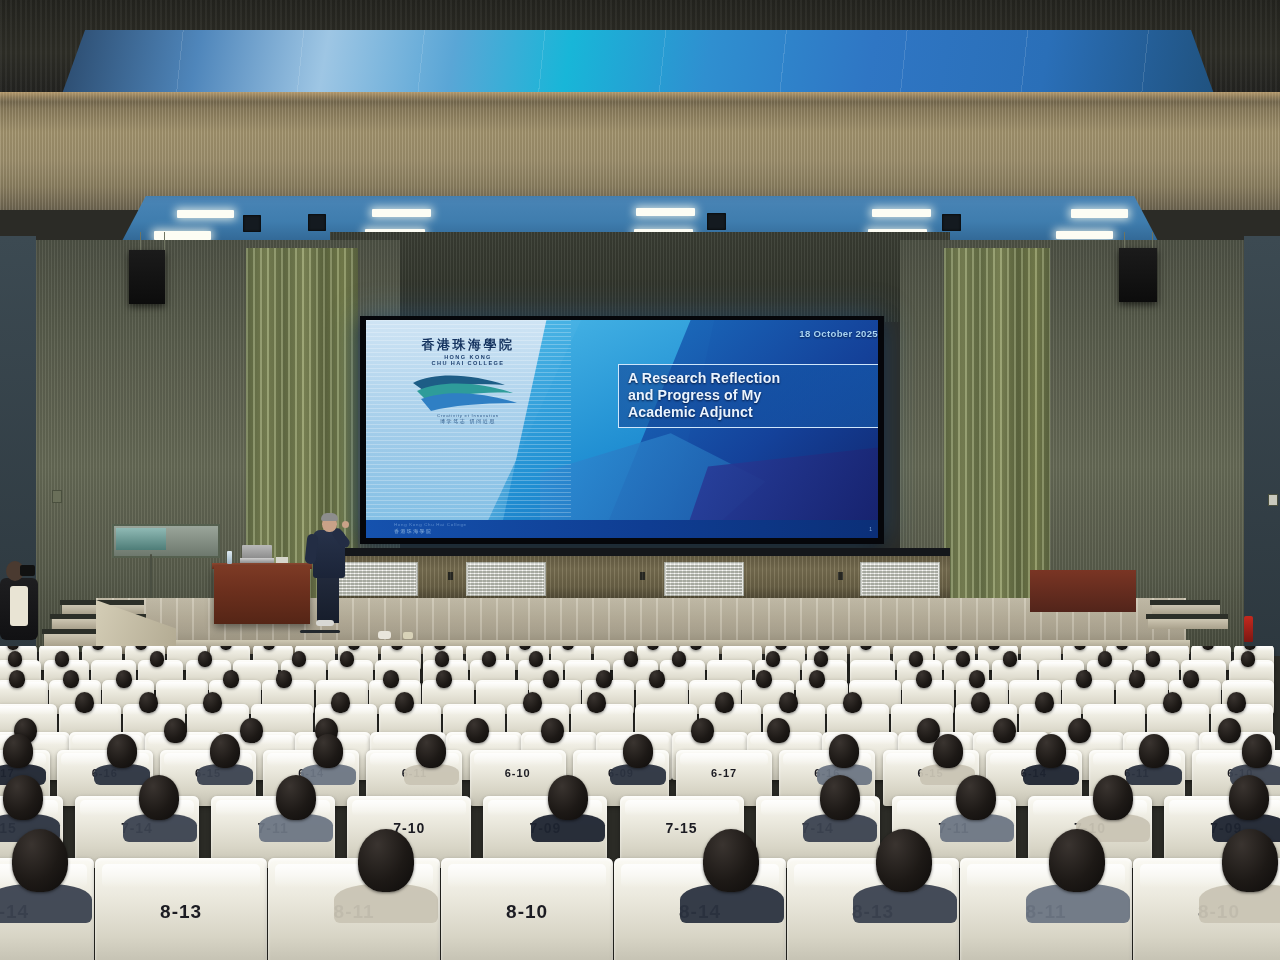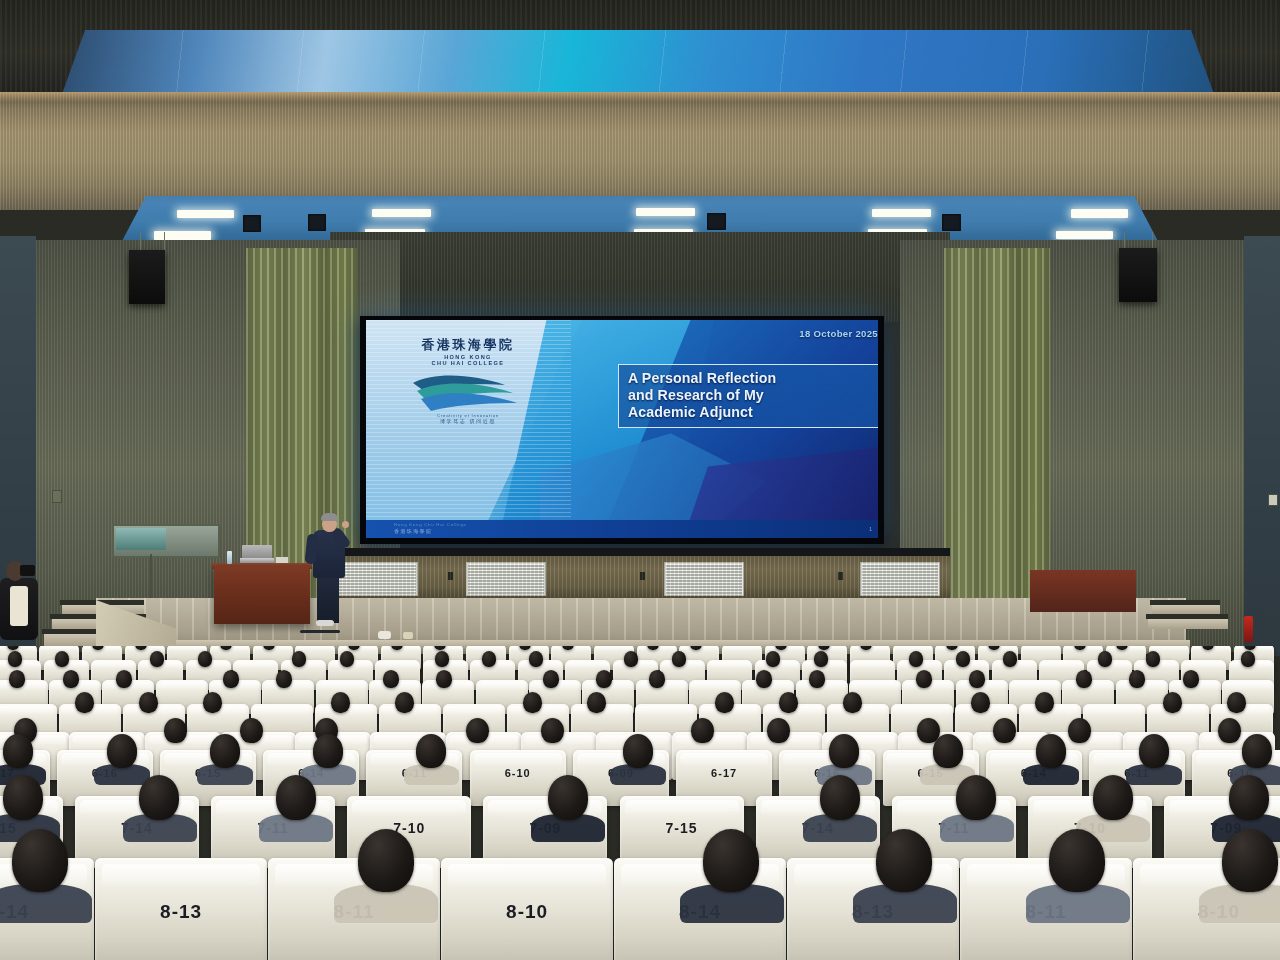--- a/index.html
+++ b/index.html
@@ -273,22 +273,22 @@
       </svg>
       <div id="logo-tag1">Creativity et Innovation</div>
       <div id="logo-tag2">博学笃志 切问近思</div>
     </div>
 
     <div class="abs" id="slide-header" style="top:7px;padding-right:10px;">
       <div class="sh-line" style="font-size:9.6px;color:#a9d4f2;margin-top:1px;">18 October 2025</div>
     </div>
 
     <div id="title-box">
-      <div>A Personal Reflection</div>
-      <div>and Research of My</div>
+      <div>A Research Reflection</div>
+      <div>and Progress of My</div>
       <div>Academic Adjunct</div>
     </div>
 
 
     <div class="abs" style="left:0;bottom:0;width:100%;height:18px;
          background:linear-gradient(90deg,#1552ae,#0f3d92 55%,#0b2f78 100%);">
       <div class="abs" style="left:28px;top:2px;" id="slide-foot1">Hong Kong Chu Hai College</div>
       <div class="abs" style="left:28px;top:8px;" id="slide-foot2">香港珠海學院</div>
       <div class="abs" style="right:6px;top:6px;" id="slide-pageno">1</div>
     </div>

